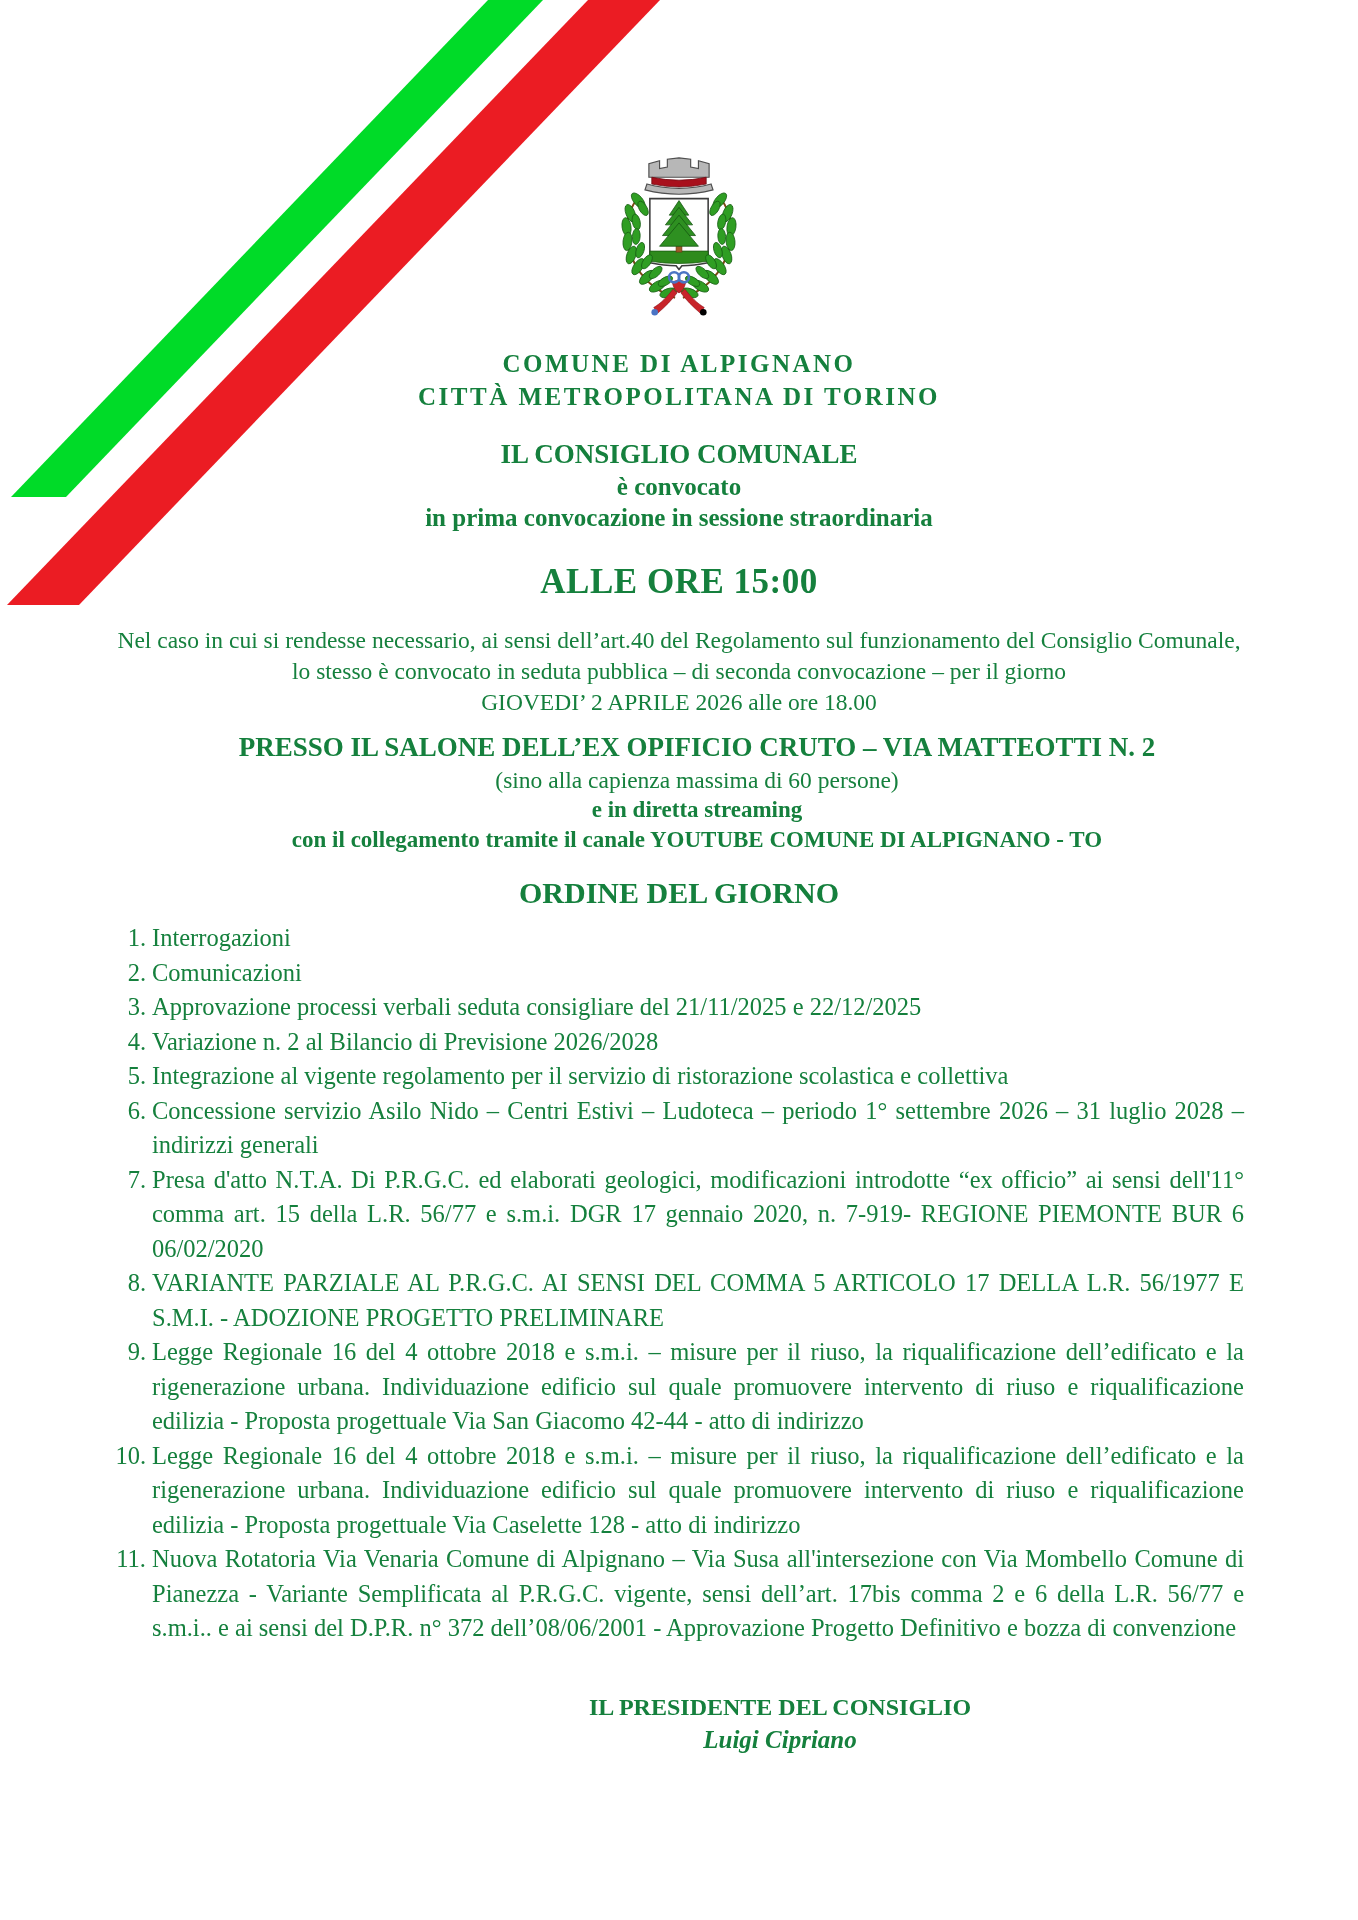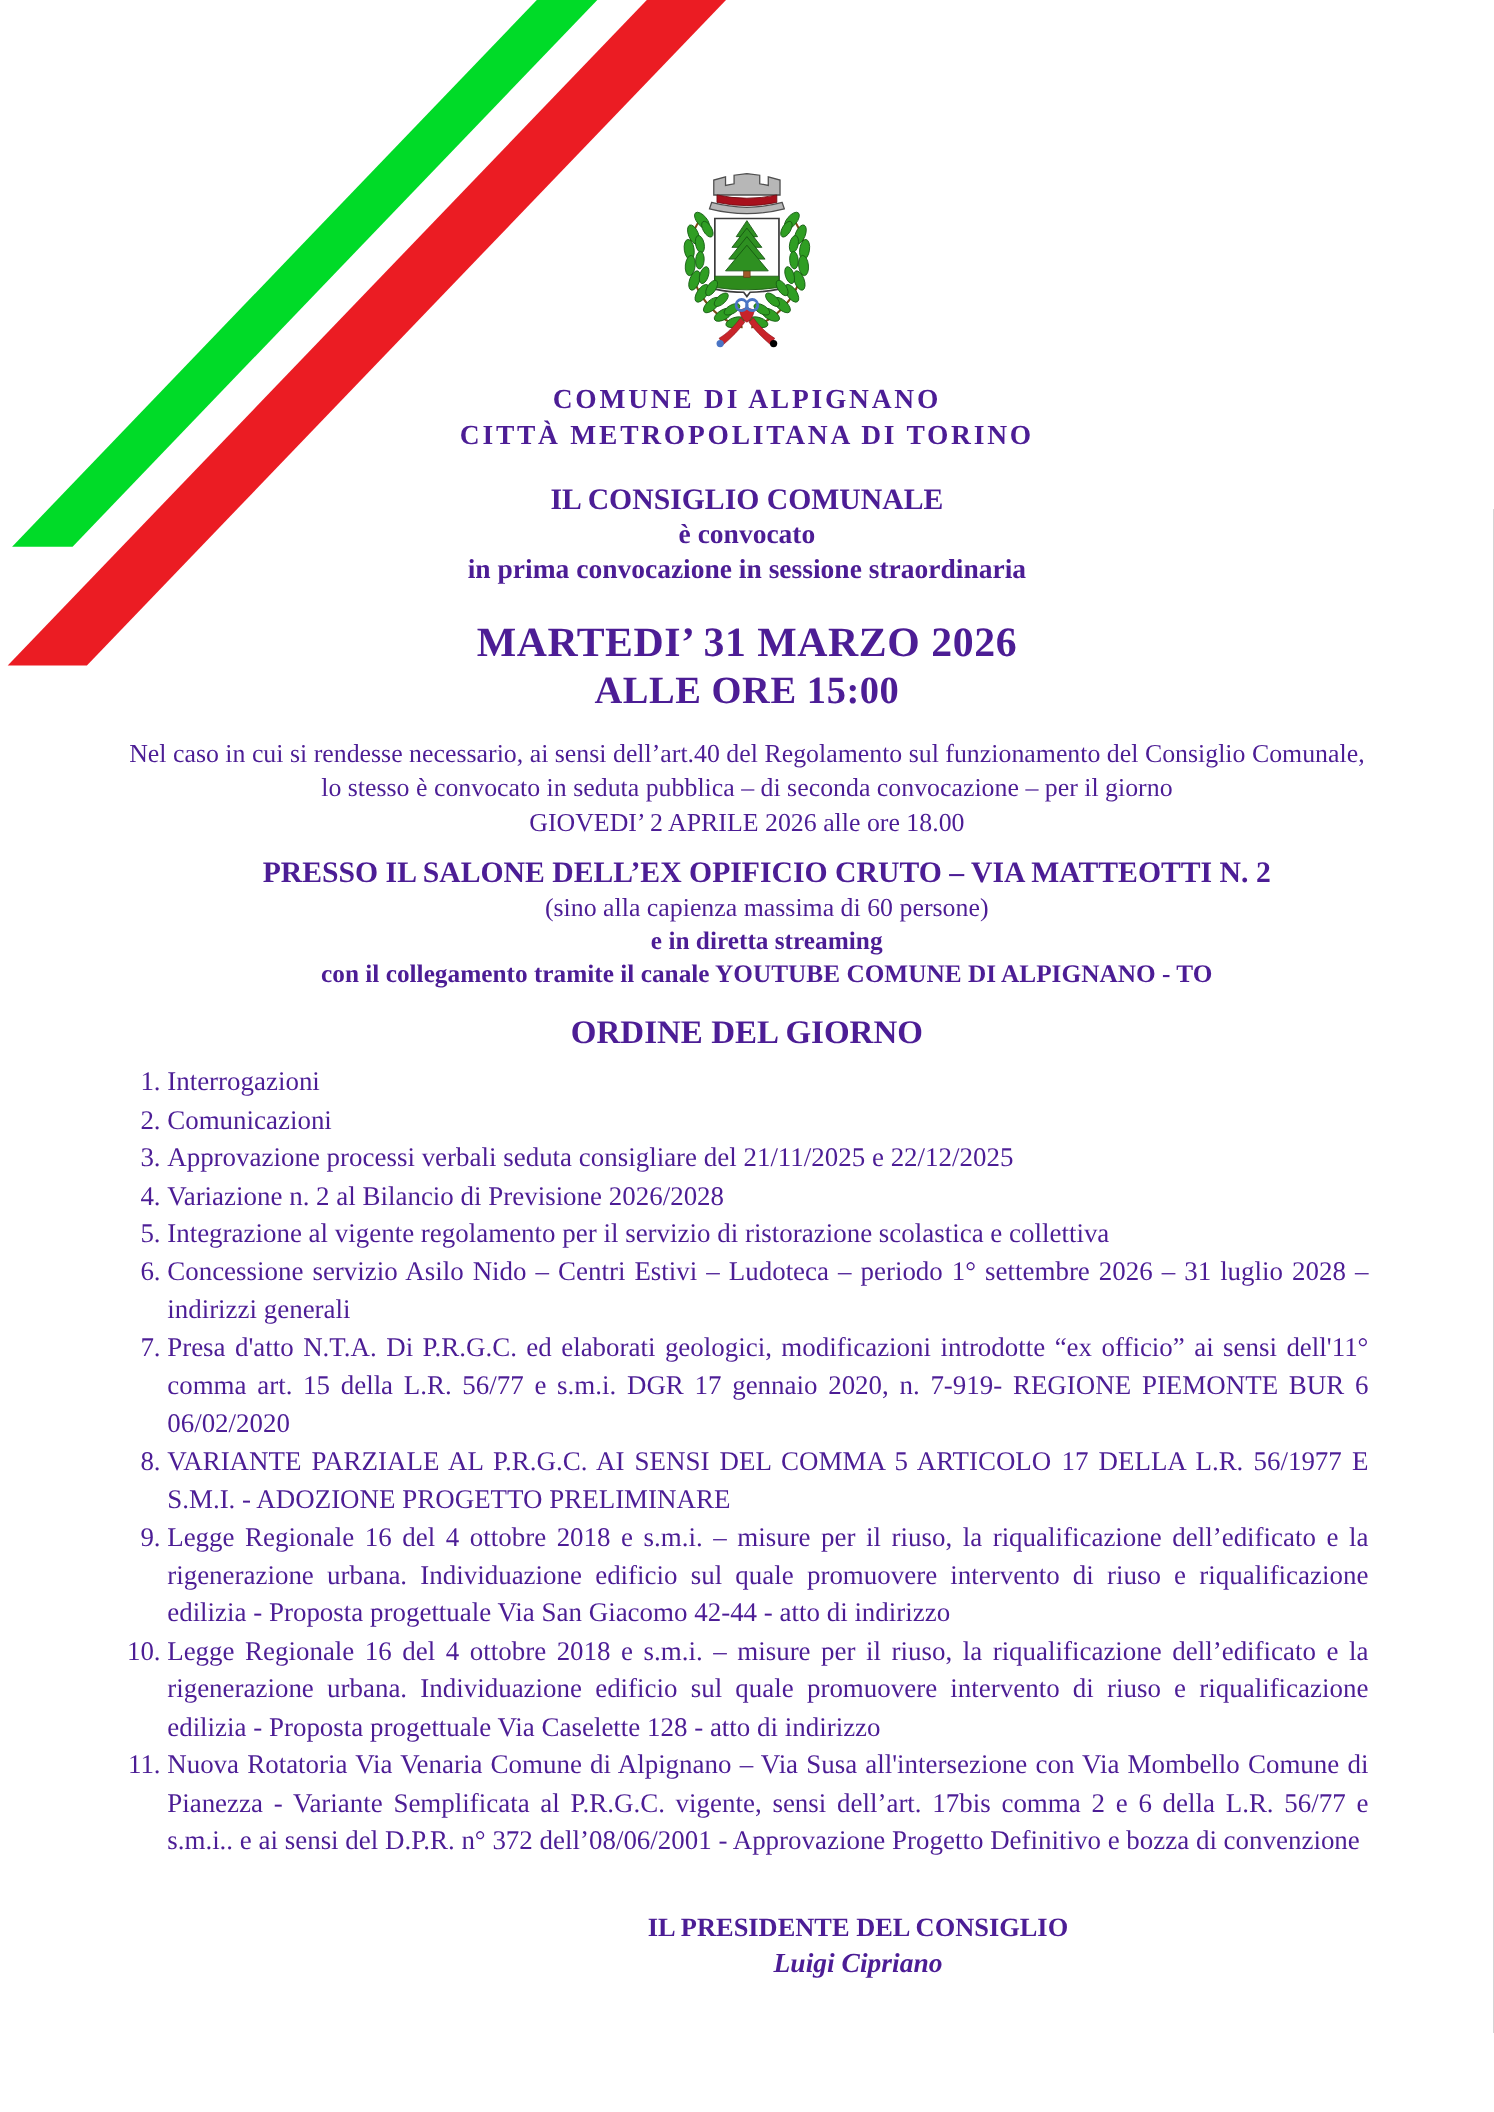--- a/index.html
+++ b/index.html
@@ -1,19 +1,19 @@
 <!DOCTYPE html>
 <html><head>
 <meta charset="utf-8">
 <style>
   html,body { margin:0; padding:0; background:#888; }
   .page {
     position:relative; width:1358px; height:1920px; margin:0 auto;
     background:#ffffff; overflow:hidden;
-    font-family:"Liberation Serif", serif; color:#4c1d95;
+    font-family:"Liberation Serif", serif; color:#15803d;
   }
   .stripes { position:absolute; top:0; left:0; pointer-events:none; }
   .crest { display:block; margin:152px auto 0; }
   .center { text-align:center; }
   .muni { margin-top:24px; font-weight:bold; font-size:25px; line-height:33px; letter-spacing:2.5px; }
   .council-block { margin-top:24px; }
   .council-title { font-size:27px; font-weight:bold; line-height:34px; }
   .conv-line { font-size:25px; font-weight:bold; line-height:31px; }
   .date-block { margin-top:28px; }
   .date-day  { font-size:38px; font-weight:bold; line-height:46px; letter-spacing:0.5px; }
@@ -103,21 +103,20 @@
     <div>CITTÀ METROPOLITANA DI TORINO</div>
   </div>
 
   <div class="center council-block">
     <div class="council-title">IL CONSIGLIO COMUNALE</div>
     <div class="conv-line">è convocato</div>
     <div class="conv-line">in prima convocazione in sessione straordinaria</div>
   </div>
 
   <div class="center date-block">
-    <div class="date-day">MARTEDI’ 31 MARZO 2026</div>
     <div class="date-time">ALLE ORE 15:00</div>
   </div>
 
   <div class="center second-block">
     <div>Nel caso in cui si rendesse necessario, ai sensi dell’art.40 del Regolamento sul funzionamento del Consiglio Comunale,</div>
     <div>lo stesso è convocato in seduta pubblica – di seconda convocazione – per il giorno</div>
     <div>GIOVEDI’ 2 APRILE 2026 alle ore 18.00</div>
   </div>
 
   <div class="center venue-block">

